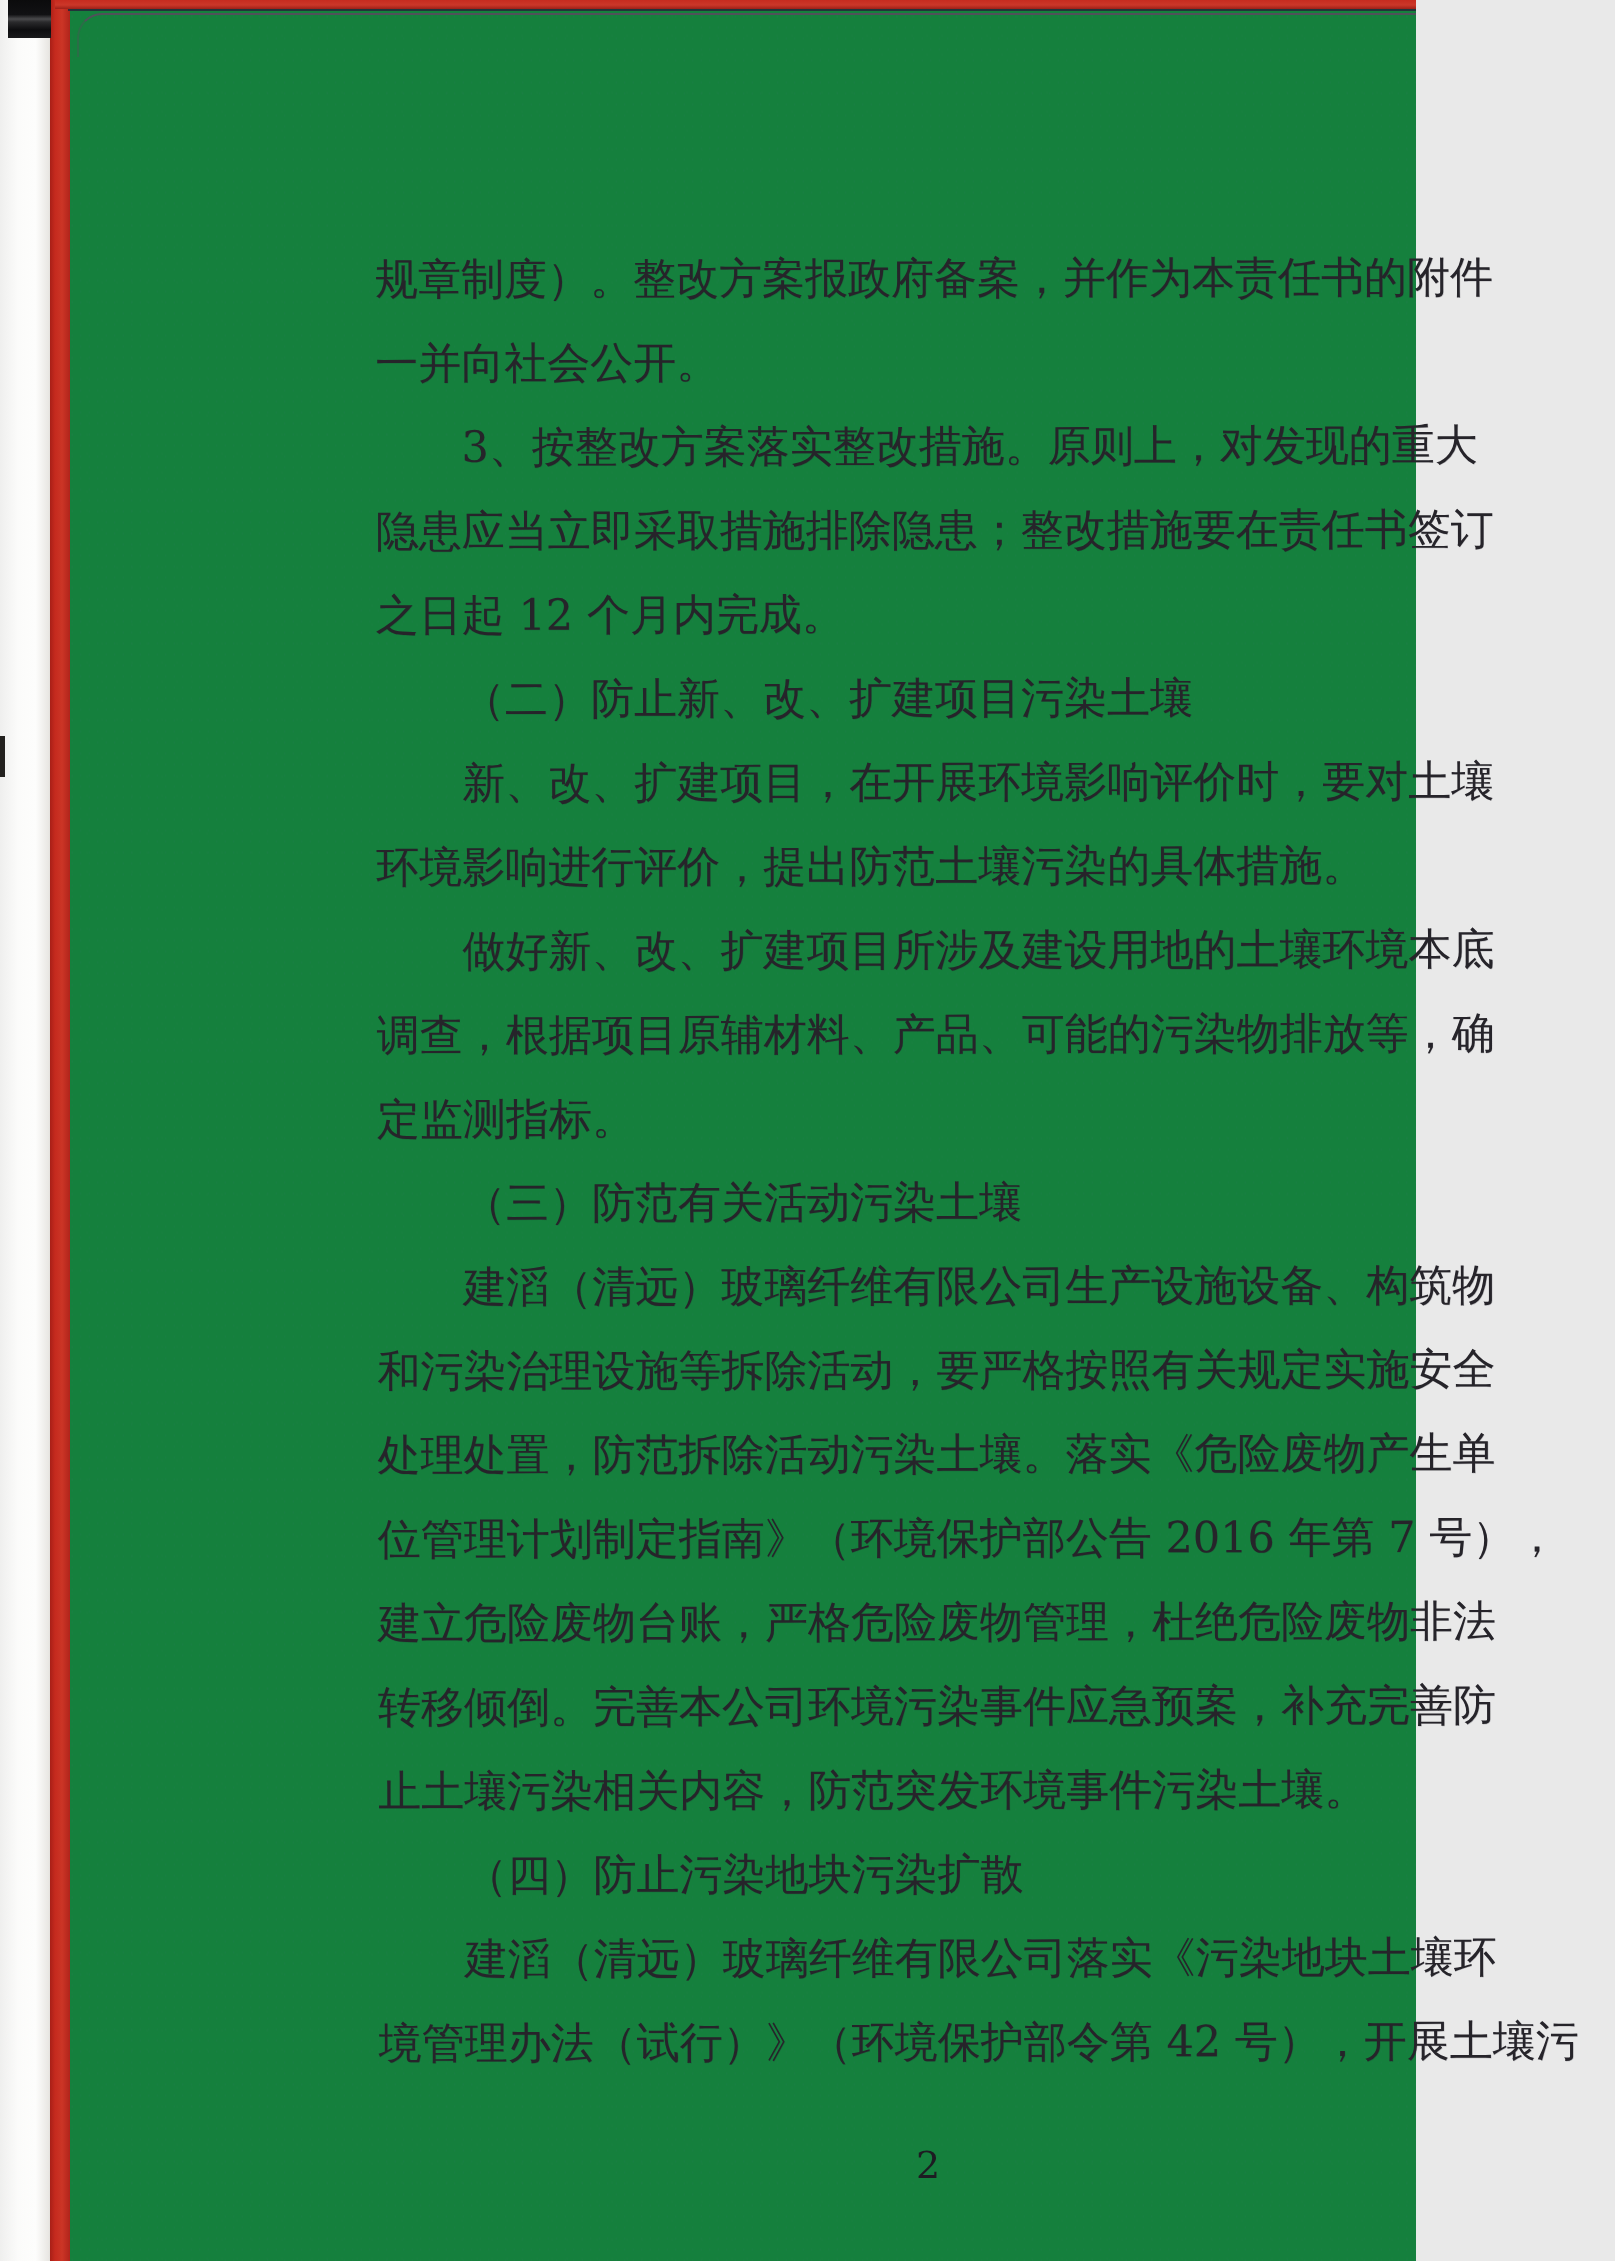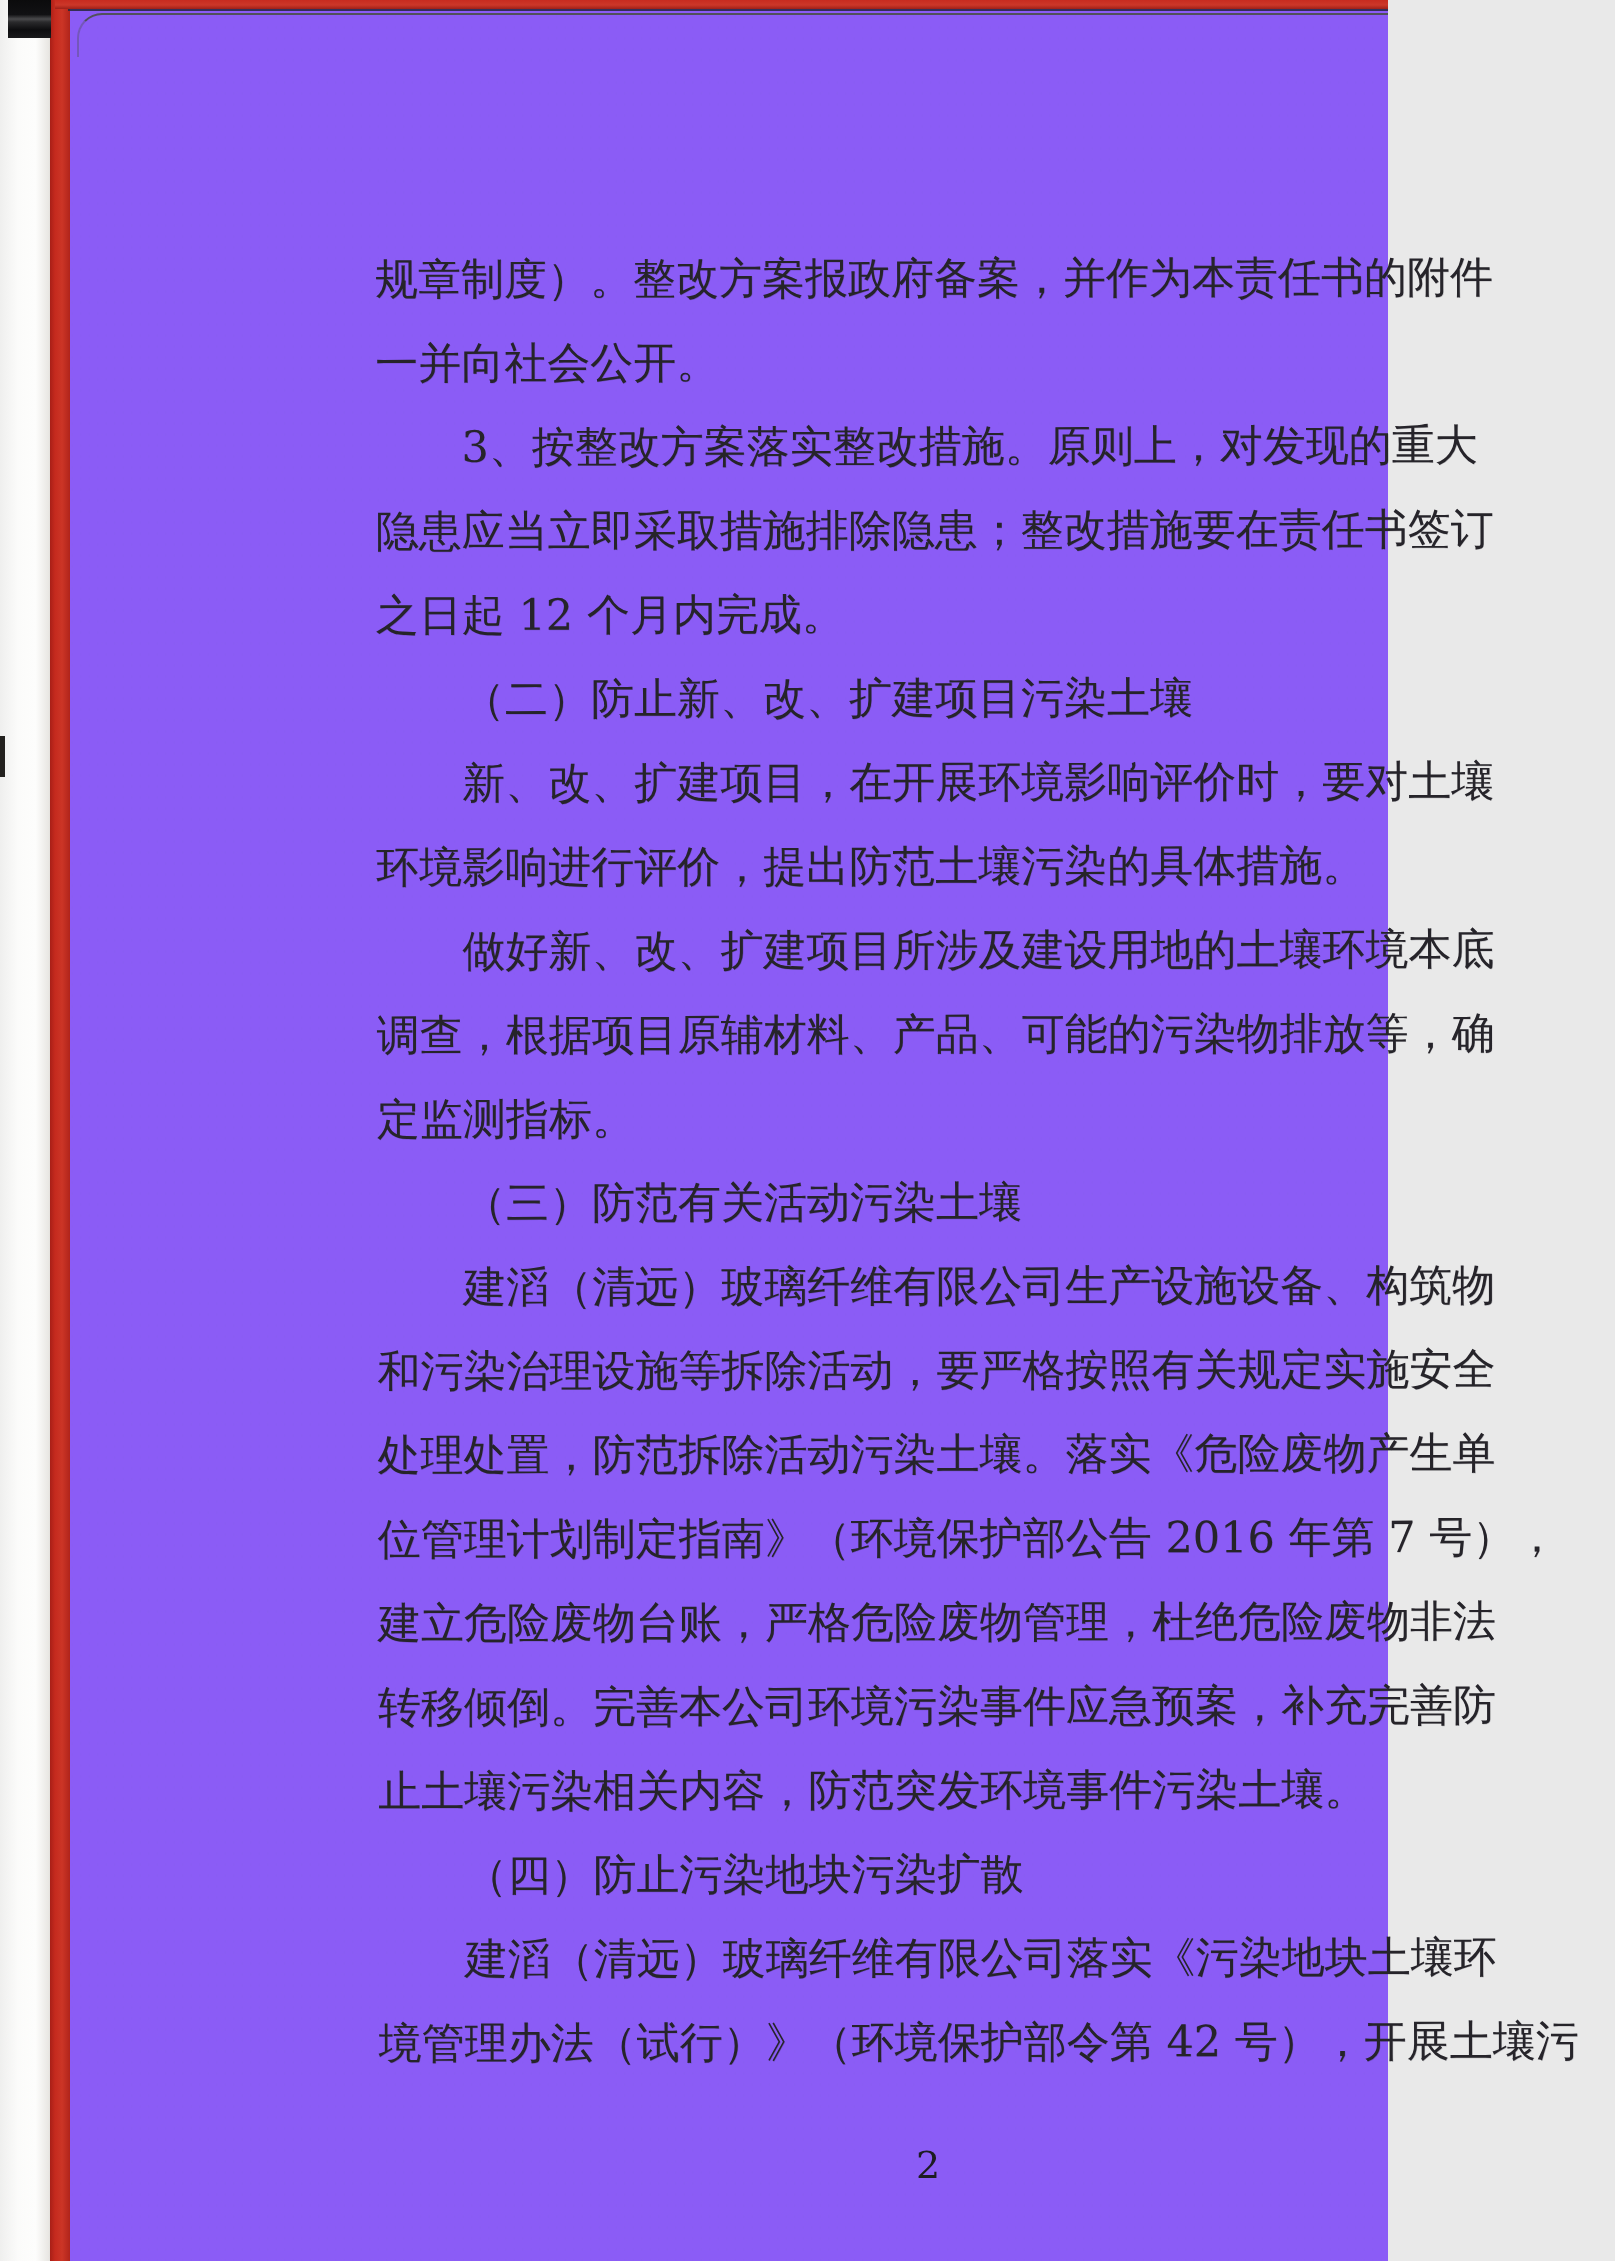--- a/index.html
+++ b/index.html
@@ -7,22 +7,23 @@
     padding: 0;
     width: 1616px;
     height: 2261px;
     overflow: hidden;
     background: #e9e9e9;
   }
   #page {
     position: relative;
     width: 1388px;
     height: 2261px;
-    background: #8b5cf6;
+    background: #15803d;
     font-family: "DejaVu Serif", "Liberation Serif", serif;
+    padding-left: 28px;
   }
   
   #paper-texture {
     position: absolute;
     left: 0; top: 0; right: 0; bottom: 0;
     background-image:
       radial-gradient(rgba(95,105,175,0.055) 0.7px, transparent 0.9px),
       radial-gradient(rgba(120,120,160,0.04) 0.7px, transparent 0.9px);
     background-size: 8.5px 11px, 15px 19px;
     background-position: 0 0, 4.6px 7.2px;

